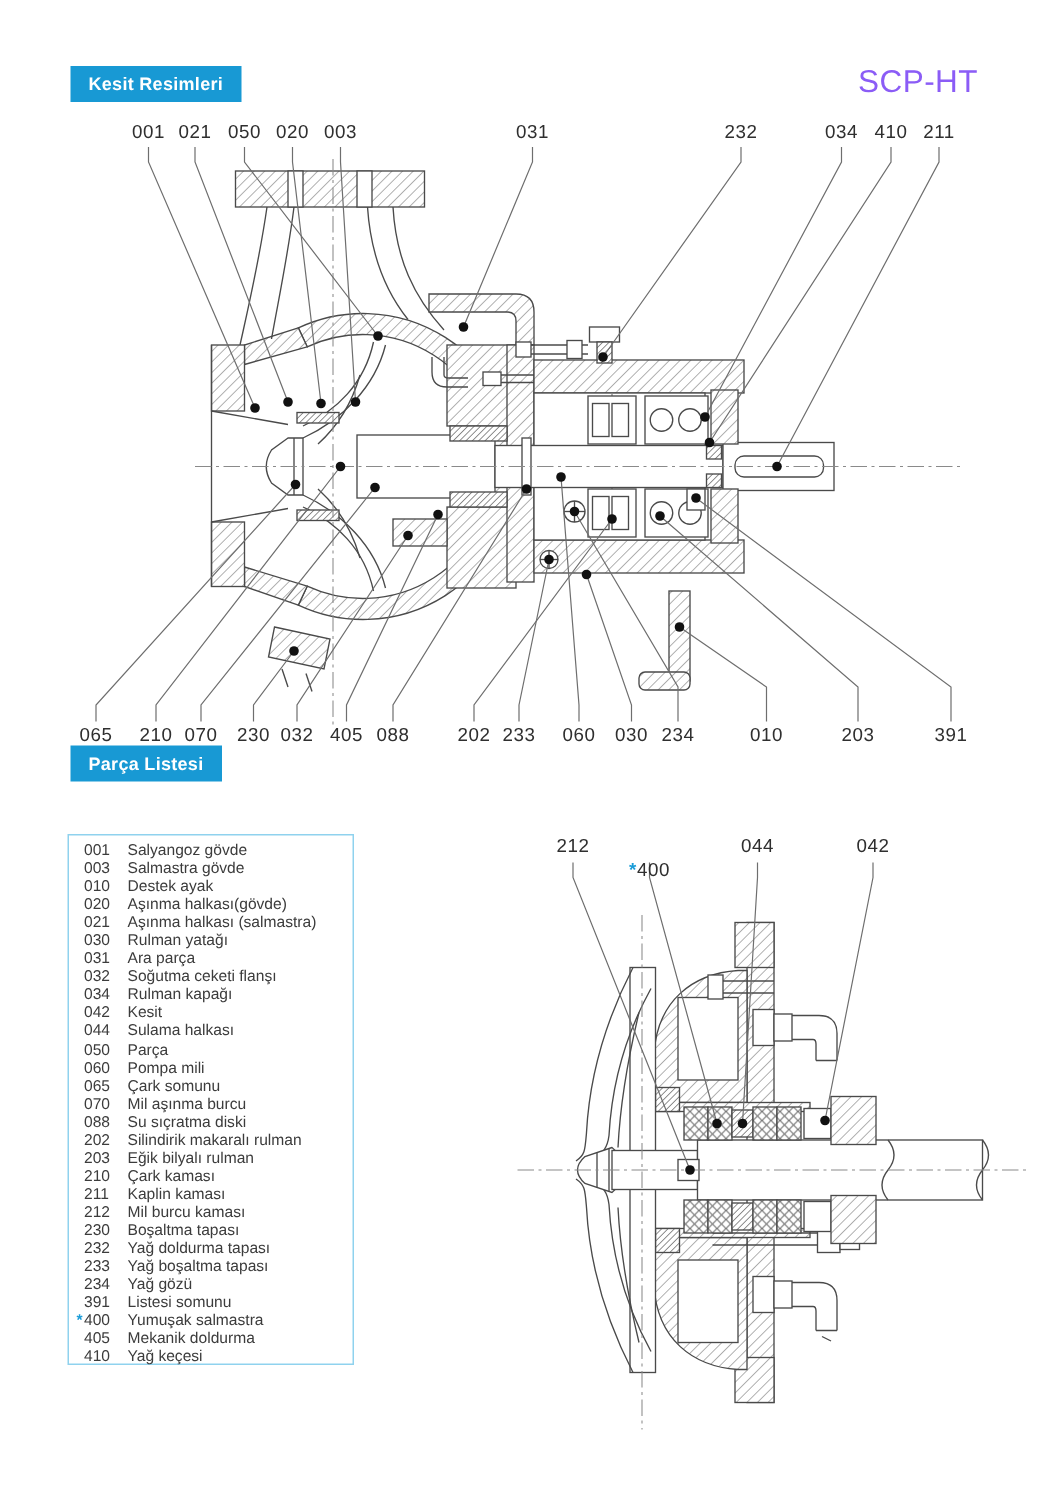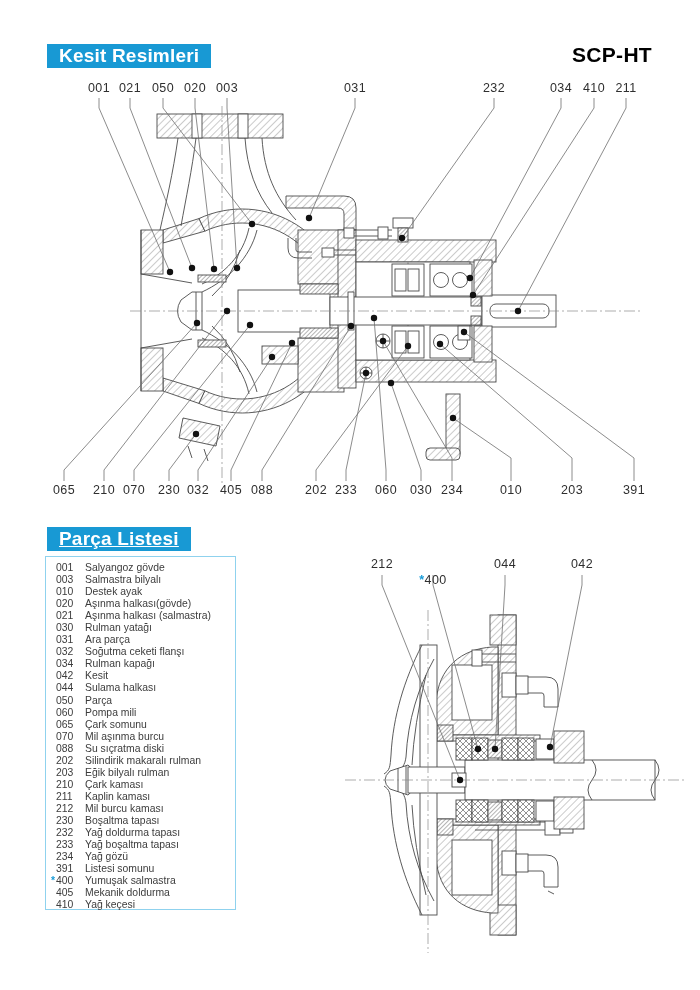--- a/index.html
+++ b/index.html
@@ -1,21 +1,21 @@
 <!DOCTYPE html>
 <html><head>
 <meta charset="utf-8">
 <style>
   html,body{margin:0;padding:0;background:#fff;}
   .page{position:relative;width:700px;height:990px;background:#ffffff;overflow:hidden;
         font-family:"Liberation Sans",sans-serif;}
   .badge{position:absolute;height:24px;line-height:24px;background:#1899d4;color:#fff;
-         font-size:19px;font-weight:bold;padding:0 12px;letter-spacing:.2px;white-space:nowrap;}
-  .product-title{position:absolute;top:43px;right:48px;color:#000000;font-size:21px;
-         font-weight:bold;letter-spacing:.3px;}
+         font-size:12px;font-weight:bold;padding:0 12px;letter-spacing:.2px;white-space:nowrap;}
+  .product-title{position:absolute;top:43px;right:48px;color:#8b5cf6;font-size:21px;
+         font-weight:normal;letter-spacing:.3px;}
   .diagram{position:absolute;}
   .callout{position:absolute;transform:translateX(-50%);font-size:12.5px;color:#2f2f2f;
          letter-spacing:.4px;white-space:nowrap;}
   .callout .star{color:#1a9cd8;font-weight:bold;}
   .parts-box{position:absolute;left:45px;top:556px;width:191px;height:354px;
          border:1.6px solid #8fd2ee;box-sizing:border-box;padding:5px 0 0 5px;}
   .part-row{display:flex;font-size:10.4px;line-height:12.05px;color:#3c3c3c;white-space:nowrap;}
   .part-row .star{width:5px;color:#1a9cd8;font-weight:bold;flex:none;}
   .part-row .code{width:29px;flex:none;}
   .part-row .name{flex:1;}
@@ -254,33 +254,33 @@
     <span class="callout" style="left:316px;top:405px;">202</span>
     <span class="callout" style="left:346px;top:405px;">233</span>
     <span class="callout" style="left:386px;top:405px;">060</span>
     <span class="callout" style="left:421px;top:405px;">030</span>
     <span class="callout" style="left:452px;top:405px;">234</span>
     <span class="callout" style="left:511px;top:405px;">010</span>
     <span class="callout" style="left:572px;top:405px;">203</span>
     <span class="callout" style="left:634px;top:405px;">391</span>
   </div>
 
-  <div class="badge" style="left:47px;top:527px;text-decoration:underline;">Parça Listesi</div>
+  <div class="badge" style="left:47px;top:497px;">Parça Listesi</div>
 
   <div class="parts-box">
     <div>
         <div class="part-row">
         <span class="star"></span>
         <span class="code">001</span>
         <span class="name">Salyangoz gövde</span>
       </div>
         <div class="part-row">
         <span class="star"></span>
         <span class="code">003</span>
-        <span class="name">Salmastra bilyalı</span>
+        <span class="name">Salmastra gövde</span>
       </div>
         <div class="part-row">
         <span class="star"></span>
         <span class="code">010</span>
         <span class="name">Destek ayak</span>
       </div>
         <div class="part-row">
         <span class="star"></span>
         <span class="code">020</span>
         <span class="name">Aşınma halkası(gövde)</span>

